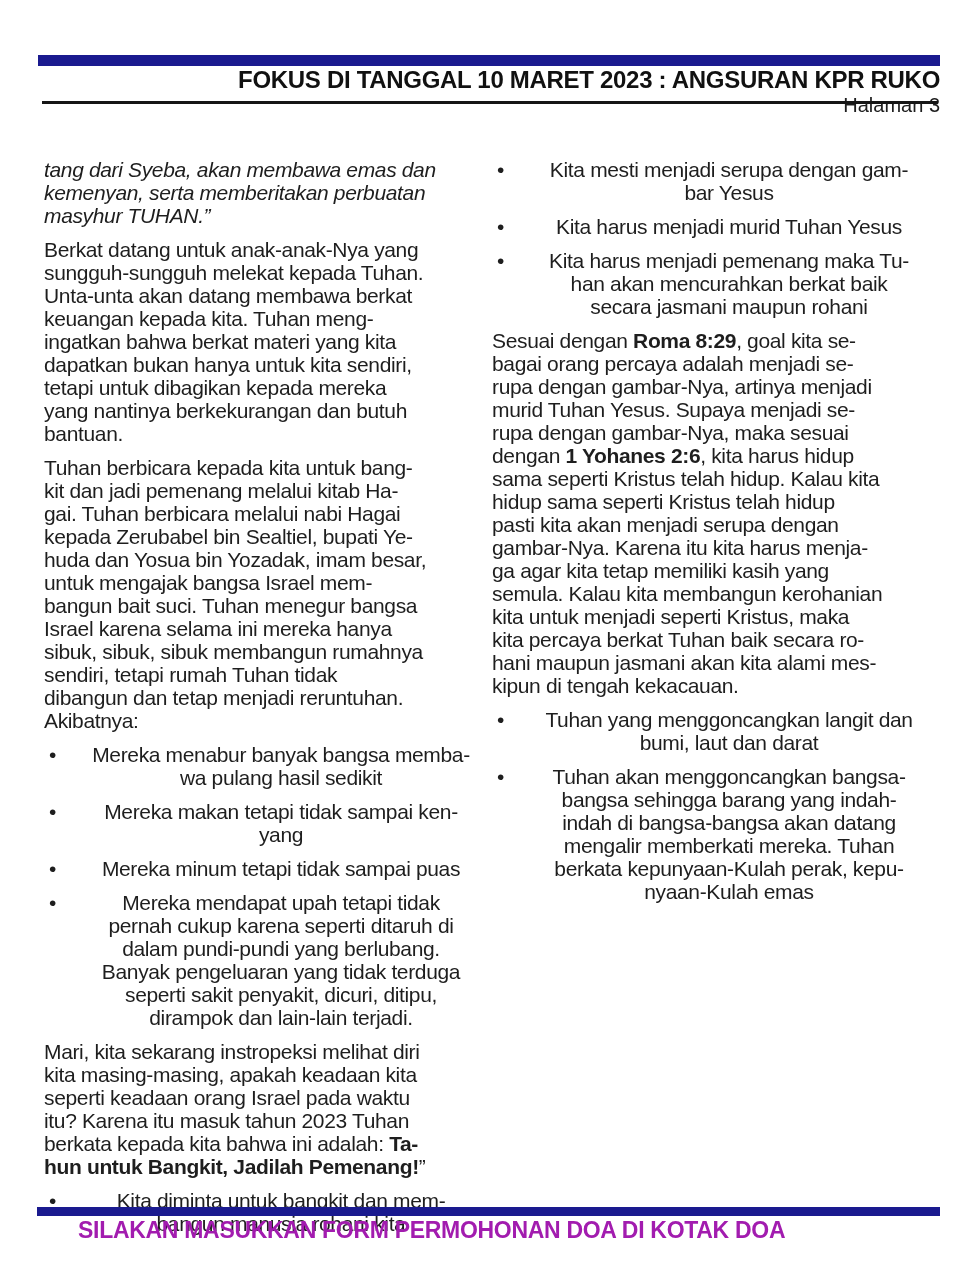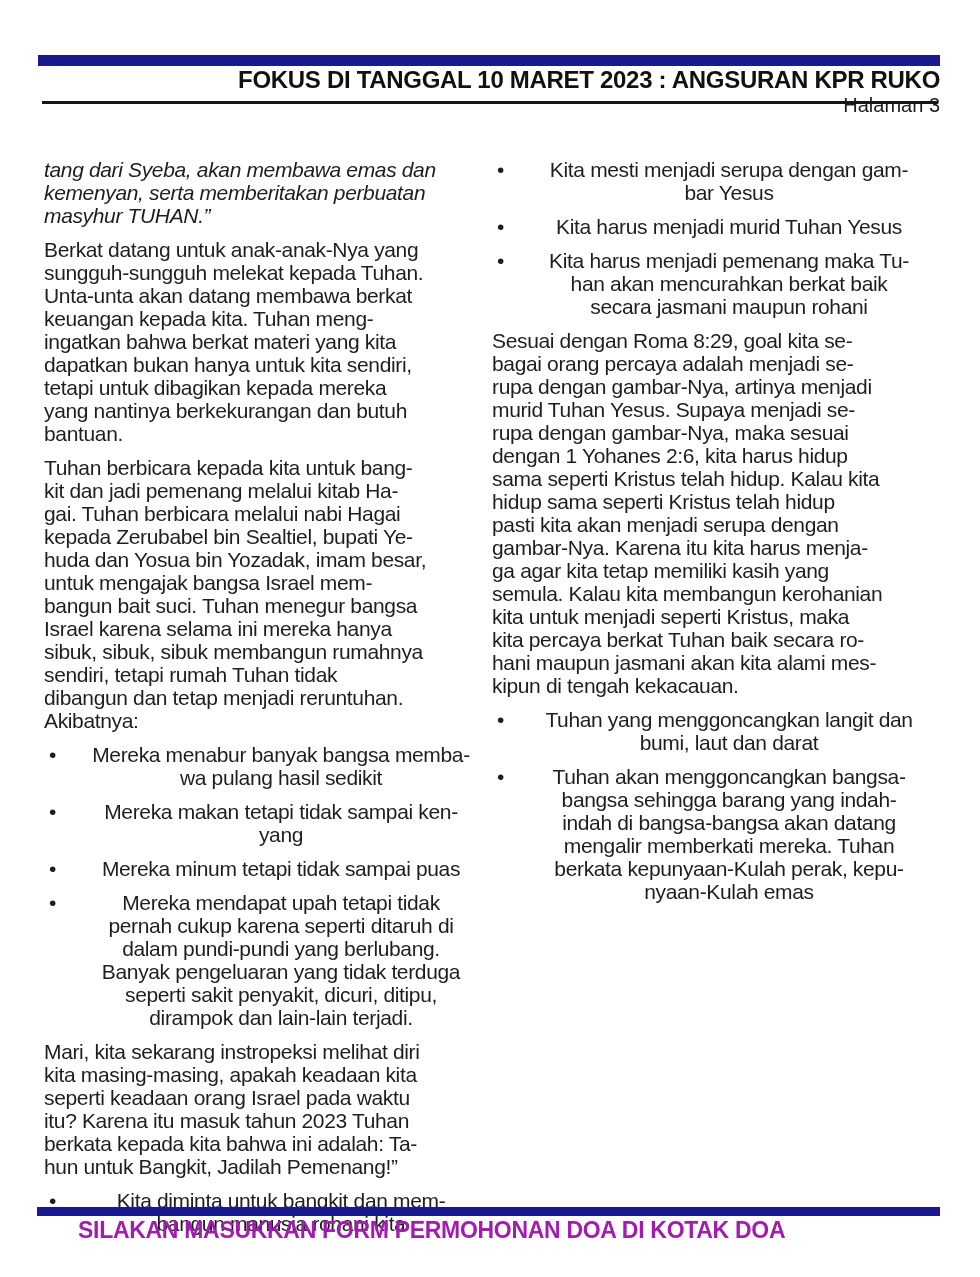--- a/index.html
+++ b/index.html
@@ -14,21 +14,21 @@
   .pagenum{font-size:20px;color:#1e1e1e;}
   .header-rule{position:absolute;left:42px;top:101px;width:896px;height:3px;background:#161616;}
   .columns{position:absolute;left:44px;top:110px;width:896px;display:flex;margin-top:48px;}
   .col{flex:1 1 0;min-width:0;}
   .para{font-size:21px;line-height:23px;letter-spacing:-0.35px;margin:0 0 11px;white-space:pre-line;}
   .para.italic{font-style:italic;}
   .subheading{font-size:22px;line-height:24px;font-weight:bold;letter-spacing:-0.2px;margin:13px 0 11px;color:#111;}
   .bullet{display:flex;margin:0 0 11px;font-size:21px;line-height:23px;letter-spacing:-0.35px;}
   .dot{flex:0 0 26px;padding-left:5px;box-sizing:border-box;}
   .btext{flex:1 1 auto;white-space:pre-line;min-width:0;text-align:center;}
-  b{font-weight:normal;}
+  b{font-weight:bold;}
   .footer-bar{position:absolute;left:37px;top:1207px;width:903px;height:9px;background:#1a1a8f;}
   .footer-text{position:absolute;left:78px;top:1217px;font-weight:bold;font-size:23px;letter-spacing:-0.3px;color:#a21caf;white-space:nowrap;}
 </style>
 </head>
 <body>
 
 <div class="page">
   <div class="top-bar"></div>
   <div class="header-row">
     <span class="title">FOKUS DI TANGGAL 10 MARET 2023 :  ANGSURAN KPR RUKO</span>

